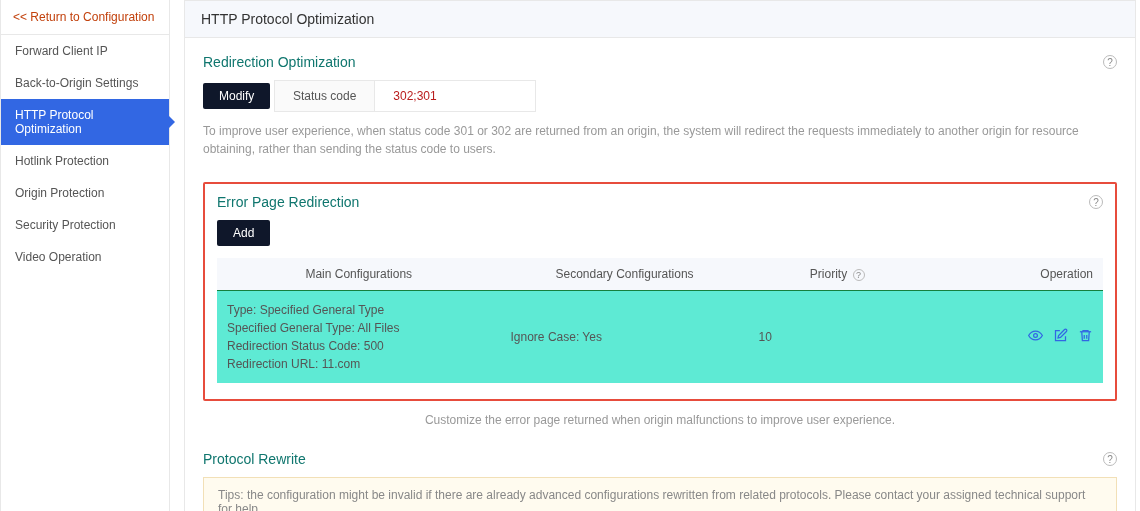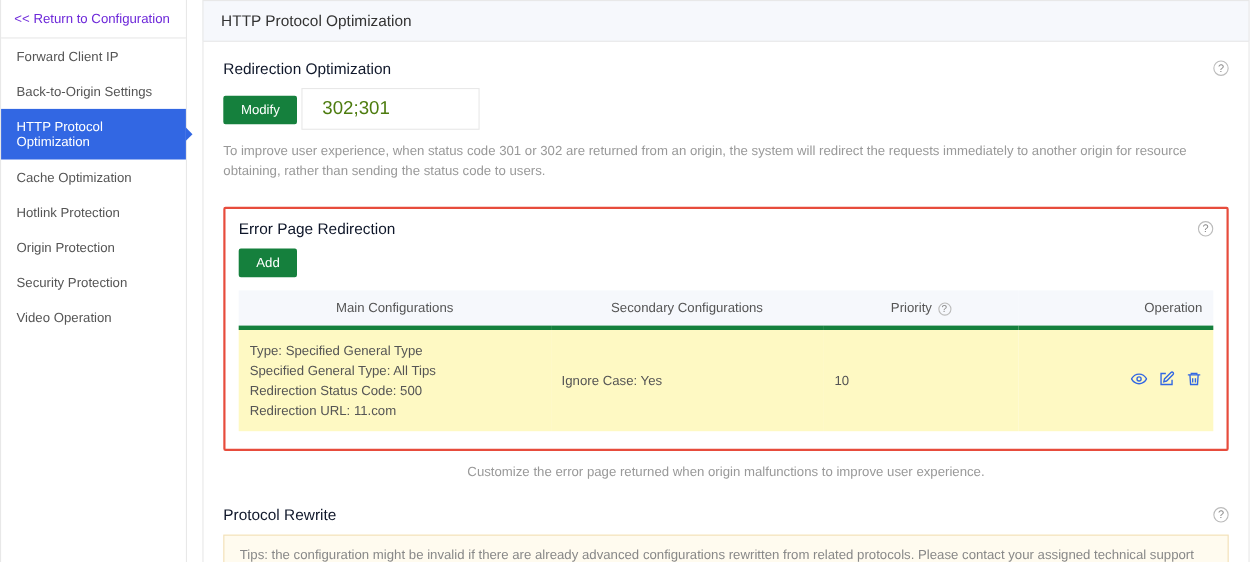--- a/index.html
+++ b/index.html
@@ -1,73 +1,73 @@
 <!DOCTYPE html>
 <html><head>
 <meta charset="utf-8">
 <style>
 * { box-sizing: border-box; margin: 0; padding: 0; }
 body { font-family: -apple-system, BlinkMacSystemFont, "Segoe UI", Arial, sans-serif; font-size: 13px; color: #333; background: #fff; }
 .container { display: flex; width: 1140px; }
 .sidebar { width: 170px; border: 1px solid #e8e8e8; border-top: none; background: #fff; }
-.return-link { padding: 10px 12px; font-size: 12px; color: #6d28d9; border-bottom: 1px solid #e8e8e8; cursor: pointer; }
+.return-link { padding: 10px 12px; font-size: 12px; color: #c2410c; border-bottom: 1px solid #e8e8e8; cursor: pointer; }
 .menu-item { padding: 9px 14px; font-size: 12px; color: #555; cursor: pointer; position: relative; }
 .menu-item.active { background: #3267e3; color: #fff; font-weight: 500; }
 .menu-item.active::after { content: ""; position: absolute; right: -6px; top: 50%; transform: translateY(-50%); border-left: 6px solid #3267e3; border-top: 6px solid transparent; border-bottom: 6px solid transparent; }
 .main { flex: 1; padding-left: 14px; padding-right: 4px; }
 .page-header { background: #f6f8fc; border: 1px solid #e8e8e8; padding: 10px 16px; font-size: 14px; color: #333; }
 .content { border: 1px solid #e8e8e8; border-top: none; padding: 16px 18px 0 18px; }
 .section { margin-bottom: 24px; }
 .section-head { display: flex; align-items: center; justify-content: space-between; margin-bottom: 10px; }
-.section-title { font-size: 14px; color: #0f172a; }
+.section-title { font-size: 14px; color: #0f766e; }
 .help-icon { width: 14px; height: 14px; border: 1px solid #bbb; border-radius: 50%; display: inline-flex; align-items: center; justify-content: center; font-size: 10px; color: #888; cursor: pointer; }
-.btn-primary { background: #15803d; color: #fff; border: none; padding: 6px 16px; font-size: 12px; cursor: pointer; border-radius: 2px; margin-bottom: 12px; }
+.btn-primary { background: #0f172a; color: #fff; border: none; padding: 6px 16px; font-size: 12px; cursor: pointer; border-radius: 2px; margin-bottom: 12px; }
 .status-table { border: 1px solid #e8e8e8; display: inline-flex; margin-bottom: 10px; }
 .status-table .label { padding: 8px 18px; border-right: 1px solid #e8e8e8; font-size: 12px; color: #555; background: #fafafa; }
-.status-table .value { padding: 8px 28px 8px 18px; font-size: 17px; color: #4d7c0f; min-width: 160px; }
+.status-table .value { padding: 8px 28px 8px 18px; font-size: 12px; color: #b91c1c; min-width: 160px; }
 .desc { font-size: 12px; color: #999; line-height: 1.5; margin-bottom: 6px; }
 .highlight-box { border: 2px solid #e74c3c; padding: 10px 12px 16px 12px; border-radius: 2px; }
 .table { width: 100%; border-collapse: collapse; font-size: 12px; }
 .table th { text-align: center; font-weight: normal; color: #555; padding: 9px 10px; background: #f6f8fc; }
 .table th:last-child { text-align: right; }
-.table td { padding: 10px 10px; color: #555; border-top: 4px solid #15803d; background: #fef9c3; vertical-align: middle; }
+.table td { padding: 10px 10px; color: #555; border-top: 1px solid #15803d; background: #5eead4; vertical-align: middle; }
 .table td:last-child { text-align: right; }
 .cfg-line { line-height: 1.5; }
 .op-icons { display: inline-flex; gap: 10px; }
 .op-icons svg { width: 15px; height: 15px; cursor: pointer; stroke: #3267e3; fill: none; }
 .tips-box { border: 1px solid #f2e0b7; background: #fffbef; padding: 10px 14px; font-size: 12px; color: #888; margin-top: 4px; }
 .priority-q { display: inline-flex; width: 12px; height: 12px; border: 1px solid #bbb; border-radius: 50%; font-size: 9px; align-items: center; justify-content: center; color: #888; margin-left: 2px; }
 </style>
 </head>
 <body>
 
 <div class="container">
   <div class="sidebar">
     <div class="return-link">&lt;&lt; Return to Configuration</div>
     <div class="menu-item">Forward Client IP</div>
     <div class="menu-item">Back-to-Origin Settings</div>
     <div class="menu-item active">HTTP Protocol Optimization</div>
-    <div class="menu-item">Cache Optimization</div>
     <div class="menu-item">Hotlink Protection</div>
     <div class="menu-item">Origin Protection</div>
     <div class="menu-item">Security Protection</div>
     <div class="menu-item">Video Operation</div>
   </div>
 
   <div class="main">
     <div class="page-header">HTTP Protocol Optimization</div>
     <div class="content">
 
       <div class="section">
         <div class="section-head">
           <div class="section-title">Redirection Optimization</div>
           <div class="help-icon">?</div>
         </div>
         <button class="btn-primary">Modify</button>
         <div class="status-table">
+          <div class="label">Status code</div>
           <div class="value">302;301</div>
         </div>
         <div class="desc">To improve user experience, when status code 301 or 302 are returned from an origin, the system will redirect the requests immediately to another origin for resource obtaining, rather than sending the status code to users.</div>
       </div>
 
       <div class="highlight-box">
         <div class="section-head">
           <div class="section-title">Error Page Redirection</div>
           <div class="help-icon">?</div>
         </div>
@@ -78,21 +78,21 @@
               <th style="width:32%">Main Configurations</th>
               <th style="width:28%">Secondary Configurations</th>
               <th style="width:20%"><span>Priority</span> <span class="priority-q">?</span></th>
               <th style="width:20%">Operation</th>
             </tr>
           </thead>
           <tbody>
             <tr>
               <td>
                 <div class="cfg-line">Type: Specified General Type</div>
-                <div class="cfg-line">Specified General Type: All Tips</div>
+                <div class="cfg-line">Specified General Type: All Files</div>
                 <div class="cfg-line">Redirection Status Code: 500</div>
                 <div class="cfg-line">Redirection URL: 11.com</div>
               </td>
               <td>Ignore Case: Yes</td>
               <td>10</td>
               <td>
                 <div class="op-icons">
                   <svg viewBox="0 0 24 24" stroke-width="2">
                       <path d="M1 12s4-7 11-7 11 7 11 7-4 7-11 7S1 12 1 12z"></path>
                       <circle cx="12" cy="12" r="3"></circle>

